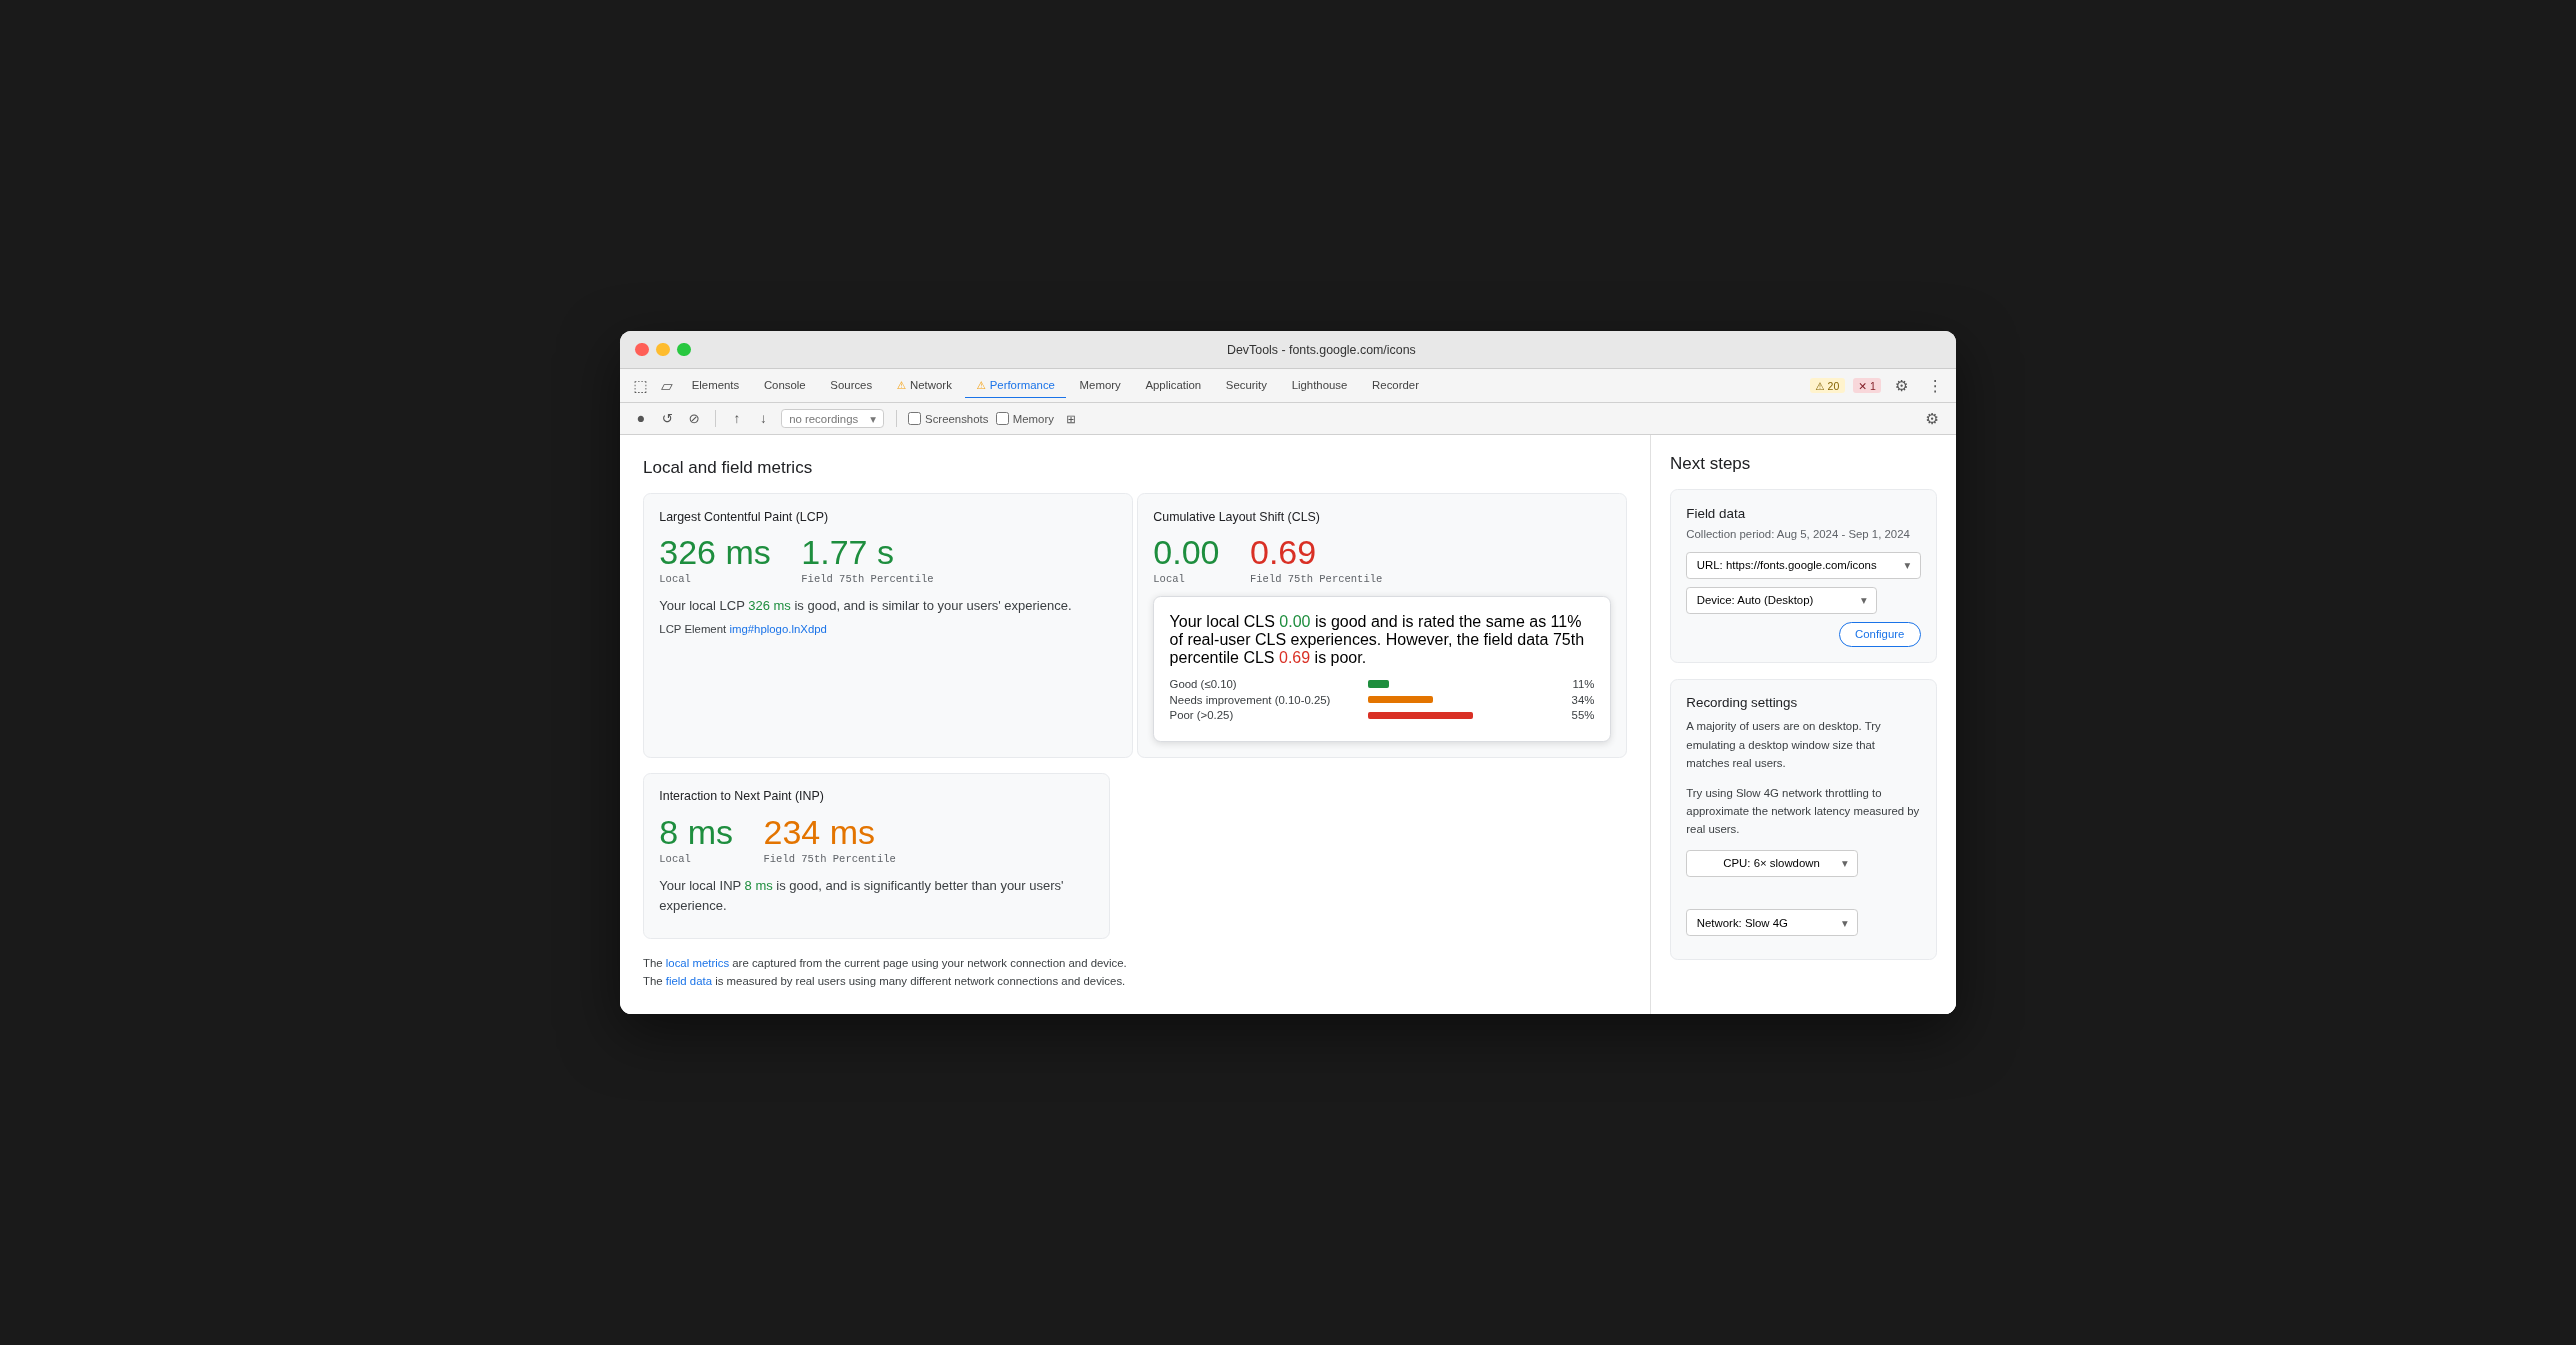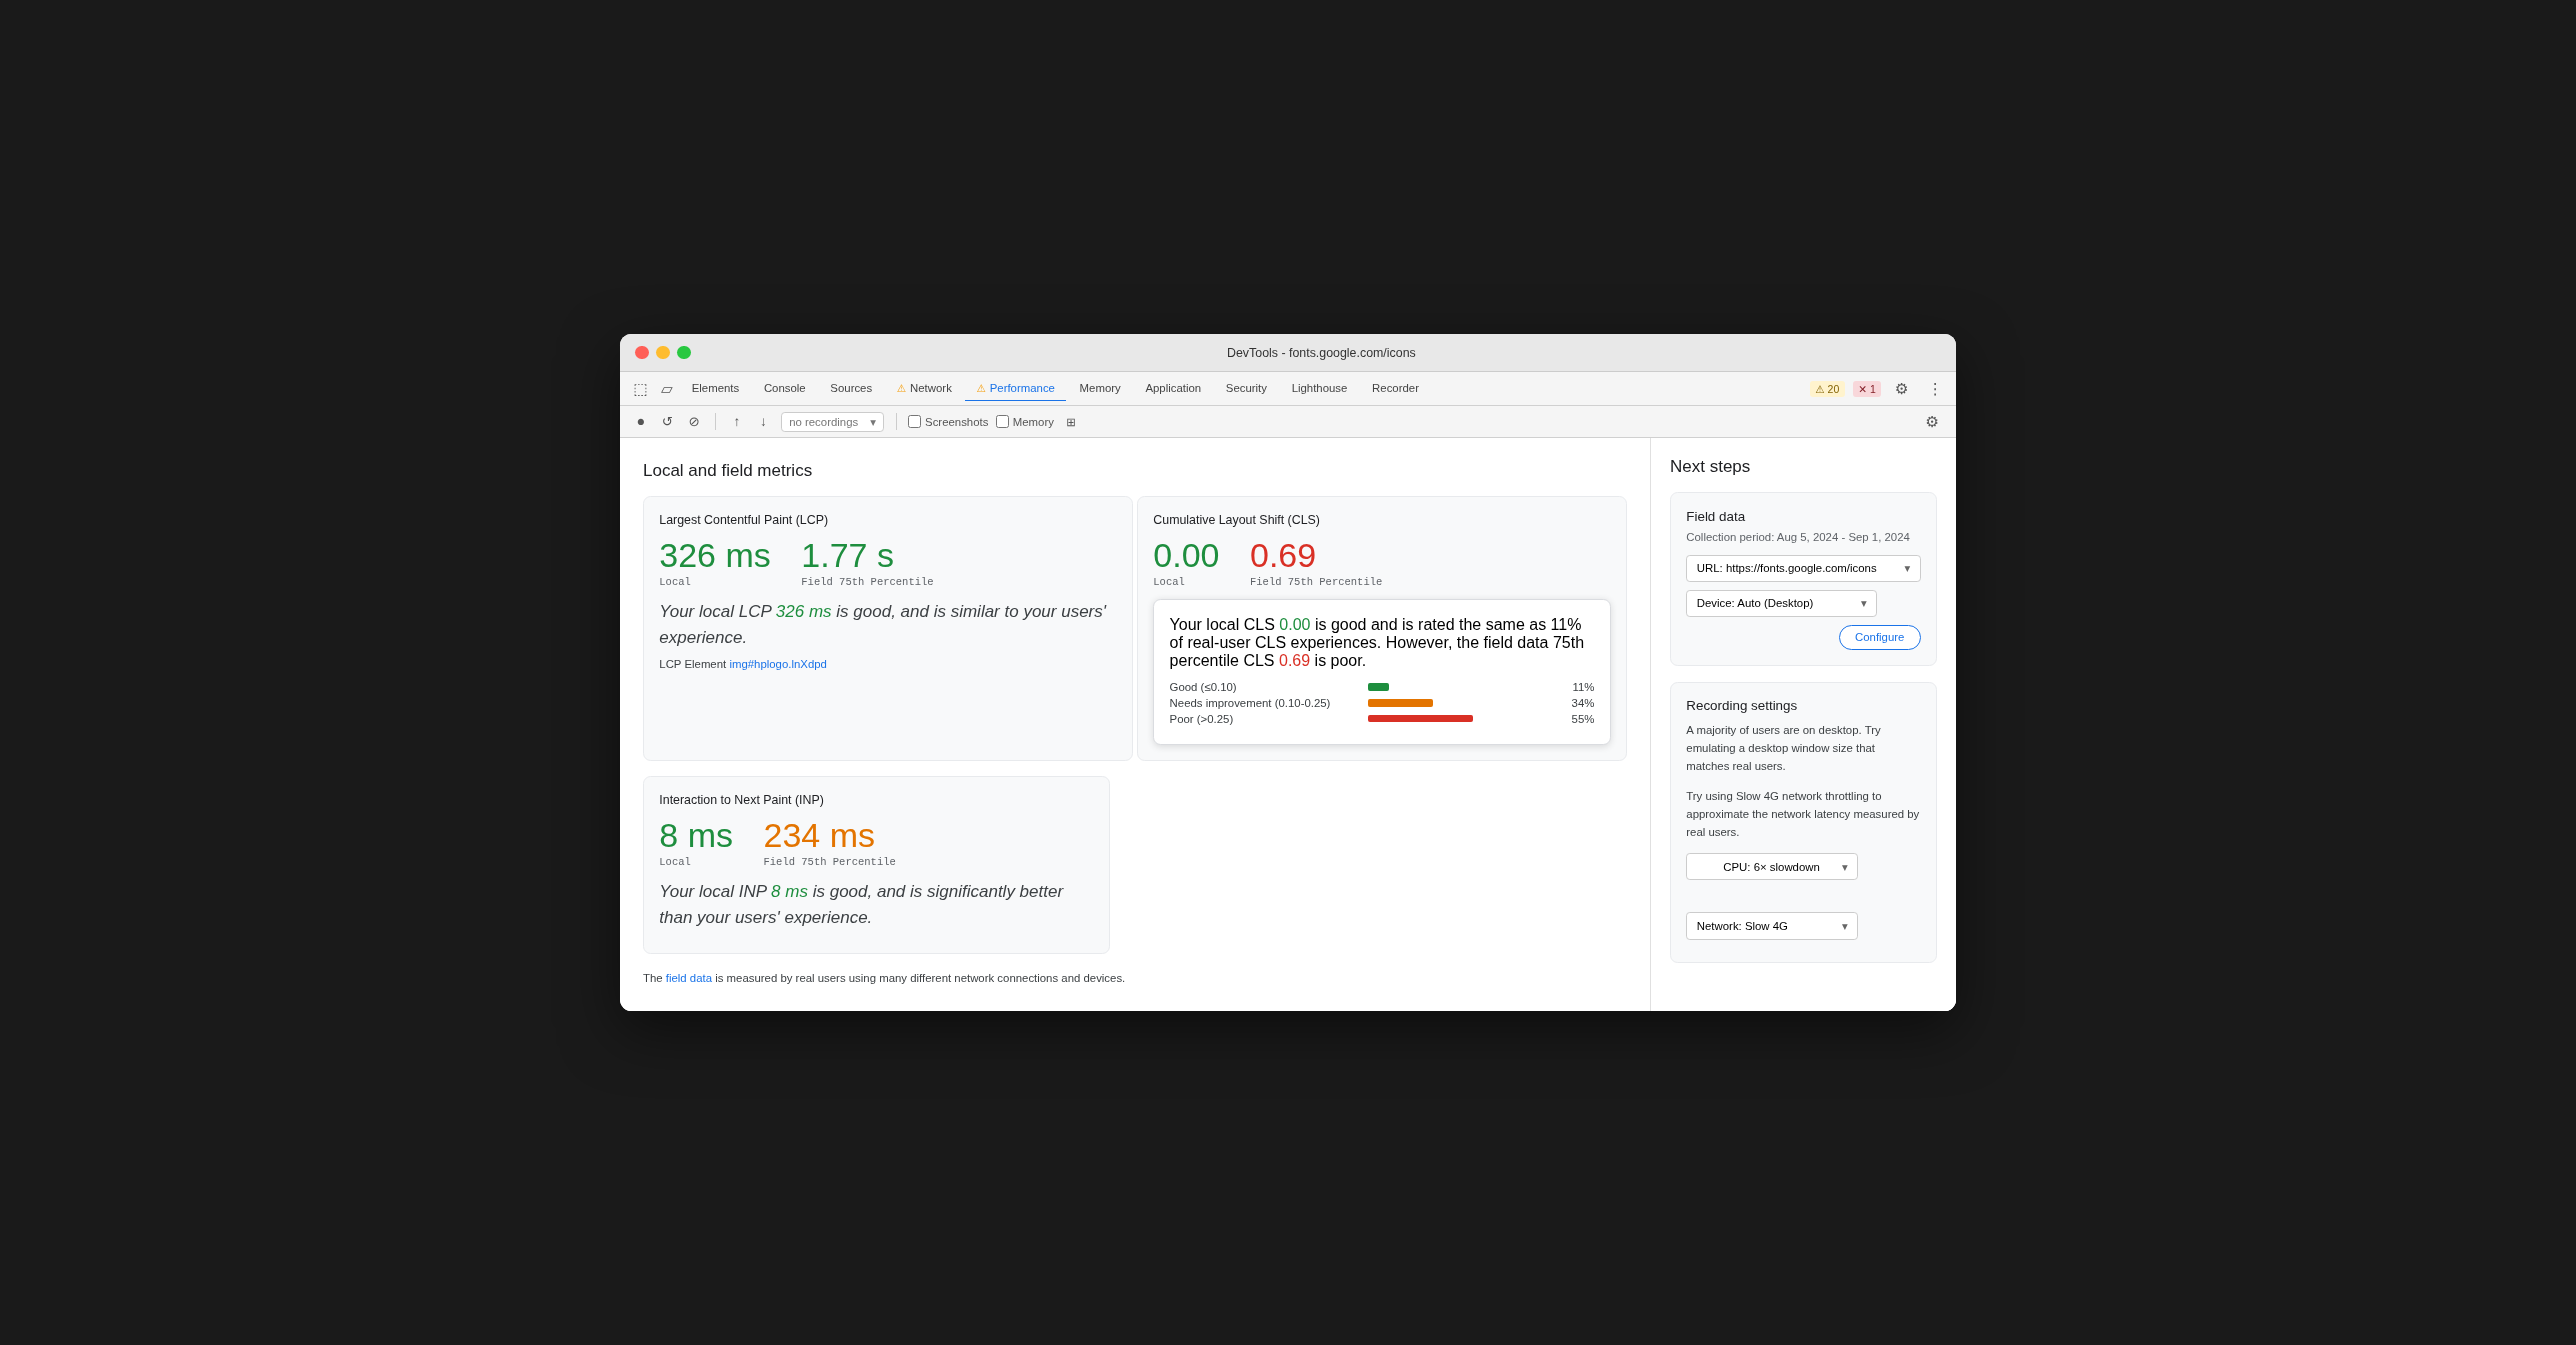--- a/index.html
+++ b/index.html
@@ -204,25 +204,24 @@
     }
     .metric-label {
       font-size: 10.5px;
       color: #5f6368;
       font-family: Liberation Mono, monospace;
     }
     .color-green { color: #1e8e3e; }
     .color-orange { color: #e37400; }
     .color-red { color: #d93025; }
     .metric-desc {
-      font-size: 17px;
+      font-size: 13px;
       color: #3c4043;
       line-height: 1.5;
       margin-bottom: 7.6px;
-      font-style: italic;
     }
     .metric-element {
       font-size: 11.4px;
       color: #3c4043;
     }
     .metric-element a {
       color: #1a73e8;
       text-decoration: none;
     }
     .tooltip-desc {
@@ -487,20 +486,23 @@
             </div>
           </div>
           <div class="metric-desc">
             Your local INP <span style="color:#1e8e3e;">8 ms</span> is good, and is significantly better than your users' experience.
           </div>
         </div>
       </div>
 
       <div class="bottom-text">
         <div>
+          The <a href="#">local metrics</a> are captured from the current page using your network connection and device.
+        </div>
+        <div>
           The <a href="#">field data</a> is measured by real users using many different network connections and devices.
         </div>
       </div>
     </div>
 
     <div class="side-panel">
       <div class="side-title">Next steps</div>
 
       <div class="side-card">
         <div class="side-card-title">Field data</div>

